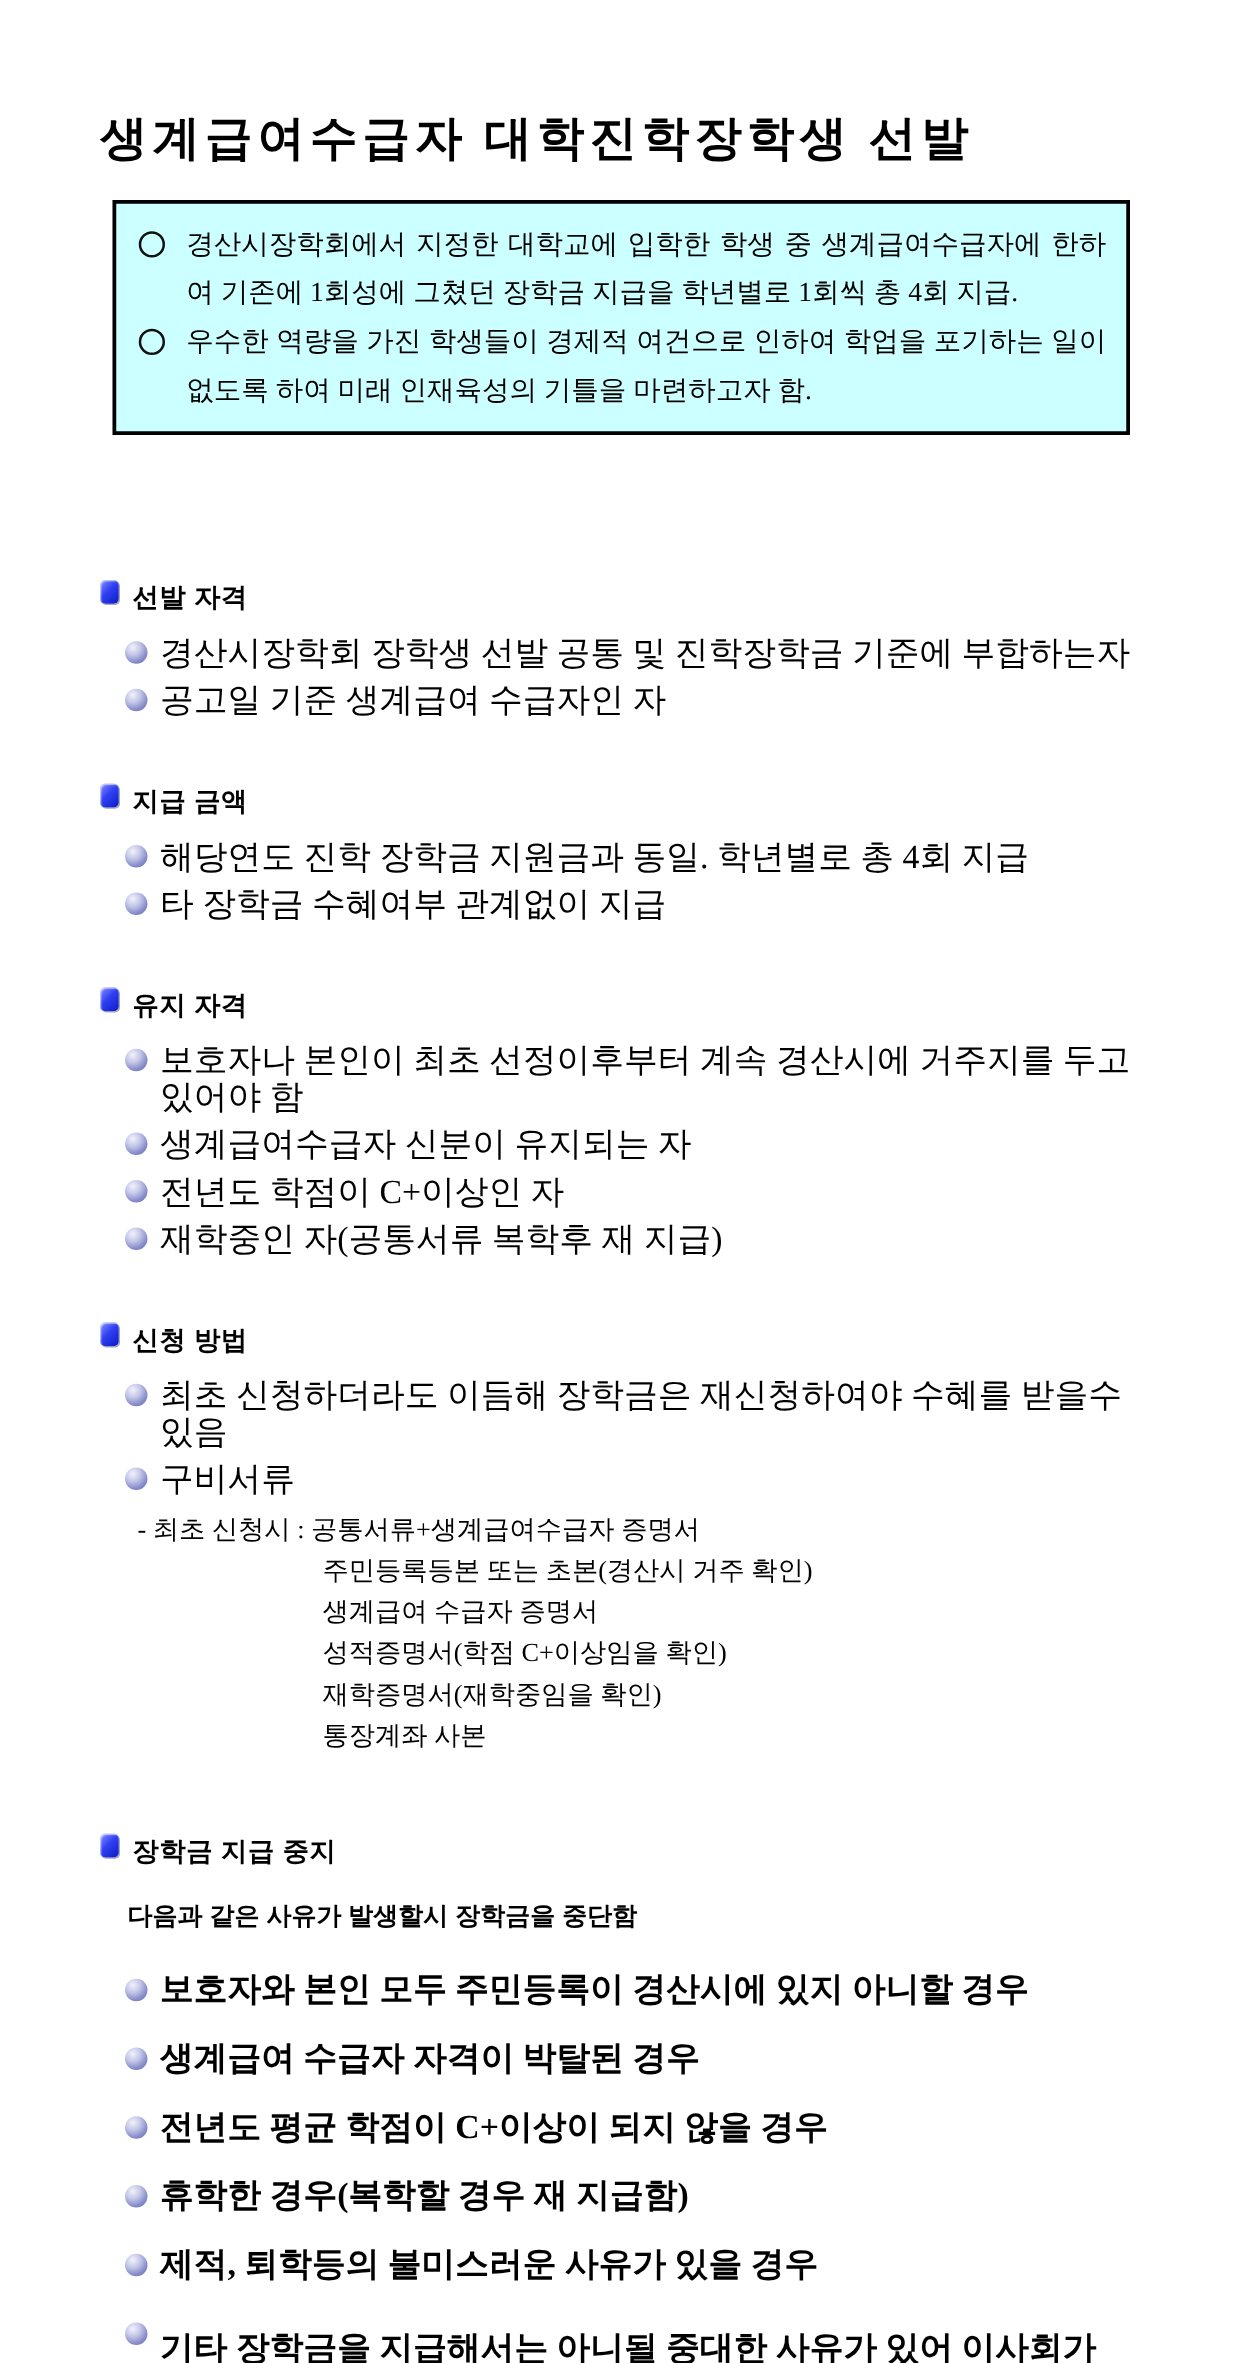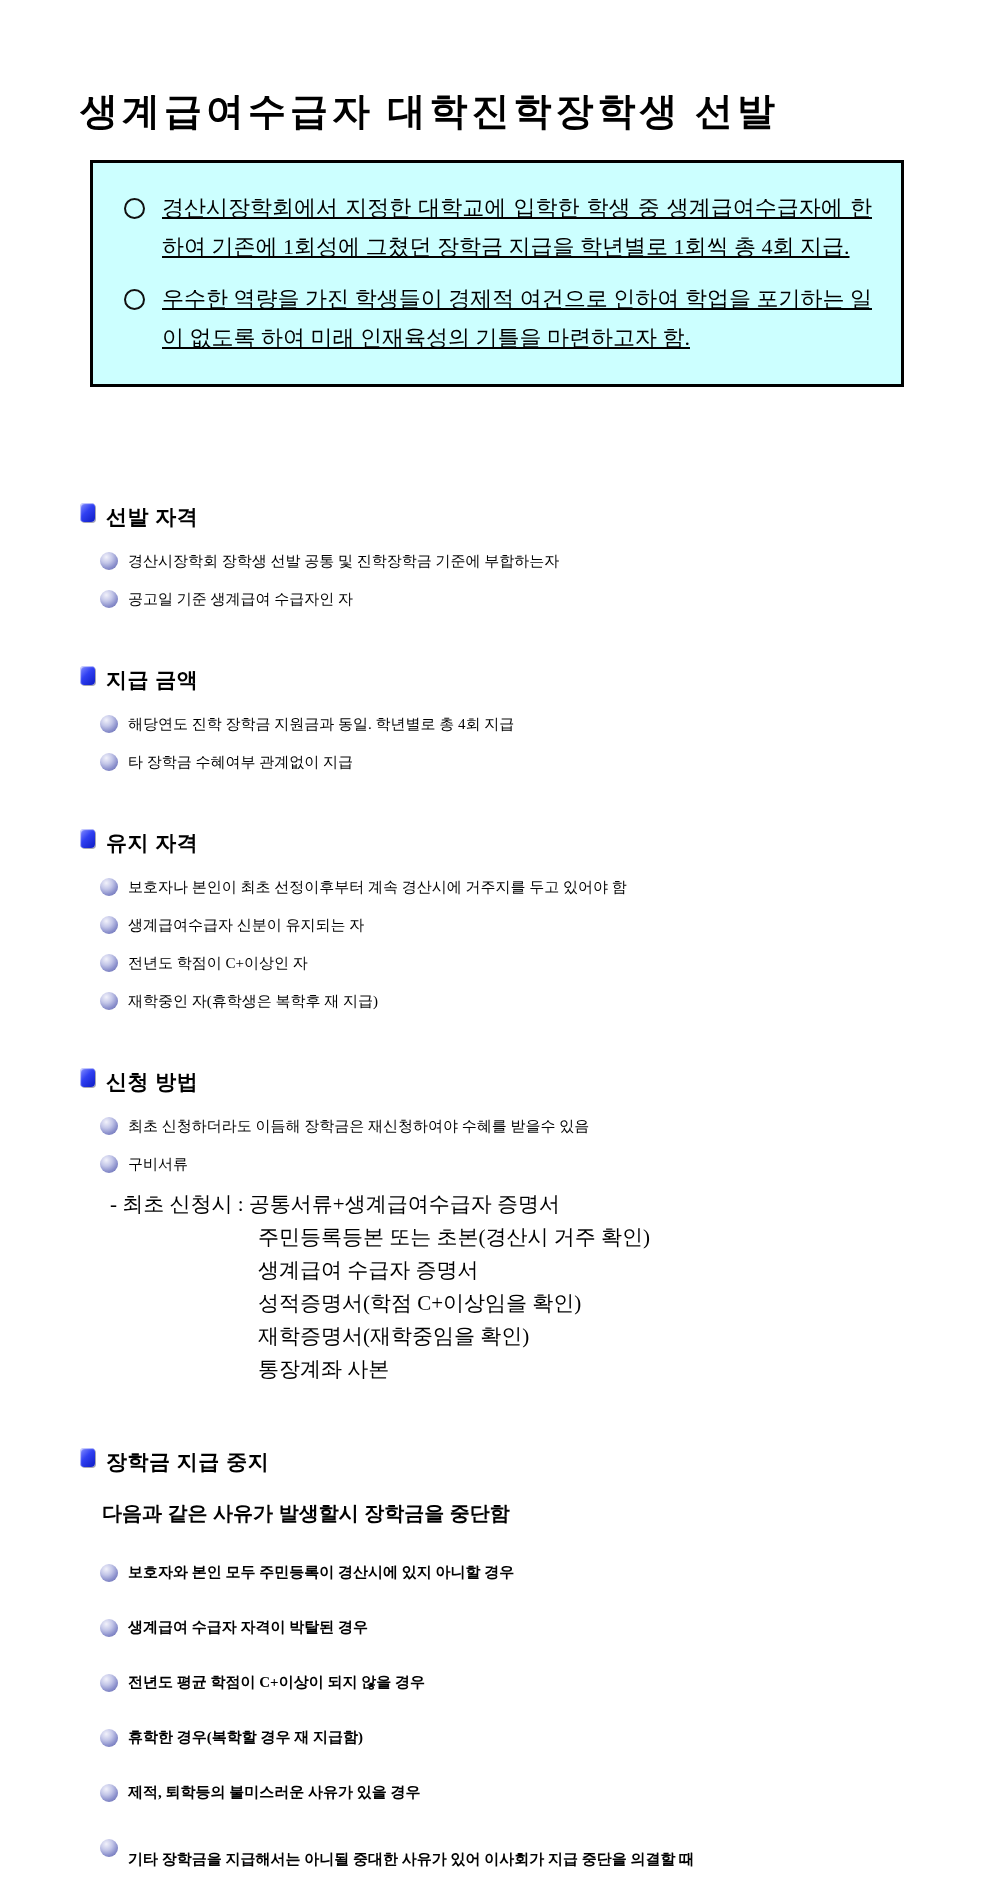--- a/index.html
+++ b/index.html
@@ -35,22 +35,21 @@
     background: #ccffff;
     margin: 0 2px 0 10px;
     padding: 12px 16px 14px 14px;
   }
   .intro-item {
     position: relative;
     padding-left: 42px;
     font-size: 22px;
     line-height: 39px;
     text-align: justify;
-    margin: 13px;
-    text-decoration: underline;
+    margin: 0;
   }
   .circle-marker {
     position: absolute;
     left: 4px;
     top: 10px;
     width: 17px;
     height: 17px;
     border: 2px solid #111111;
     border-radius: 50%;
     background: transparent;
@@ -88,21 +87,21 @@
   .sphere-icon {
     flex: 0 0 18px;
     width: 18px;
     height: 18px;
     border-radius: 50%;
     background: radial-gradient(circle at 35% 28%, #f2f2fb 0%, #c3c6e8 35%, #8b90cc 65%, #5d62ab 100%);
     margin-right: 10px;
     margin-top: 5px;
   }
   .item-text {
-    font-size: 15px;
+    font-size: 27px;
     line-height: 29px;
   }
 
   
   .dash-line {
     font-size: 21px;
     line-height: 33px;
     margin-left: 30px;
   }
   .cont-line {
@@ -183,21 +182,21 @@
     <div class="item">
       <span class="sphere-icon"></span>
       <div class="item-text">생계급여수급자 신분이 유지되는 자</div>
     </div>
     <div class="item">
       <span class="sphere-icon"></span>
       <div class="item-text">전년도 학점이 C+이상인 자</div>
     </div>
     <div class="item">
       <span class="sphere-icon"></span>
-      <div class="item-text">재학중인 자(휴학생은 복학후 재 지급)</div>
+      <div class="item-text">재학중인 자(공통서류 복학후 재 지급)</div>
     </div>
   </div>
 
   <div class="section">
     <div class="section-header">
       <span class="sq-icon"></span>
       <span>신청 방법</span>
     </div>
     <div class="item">
       <span class="sphere-icon"></span>

